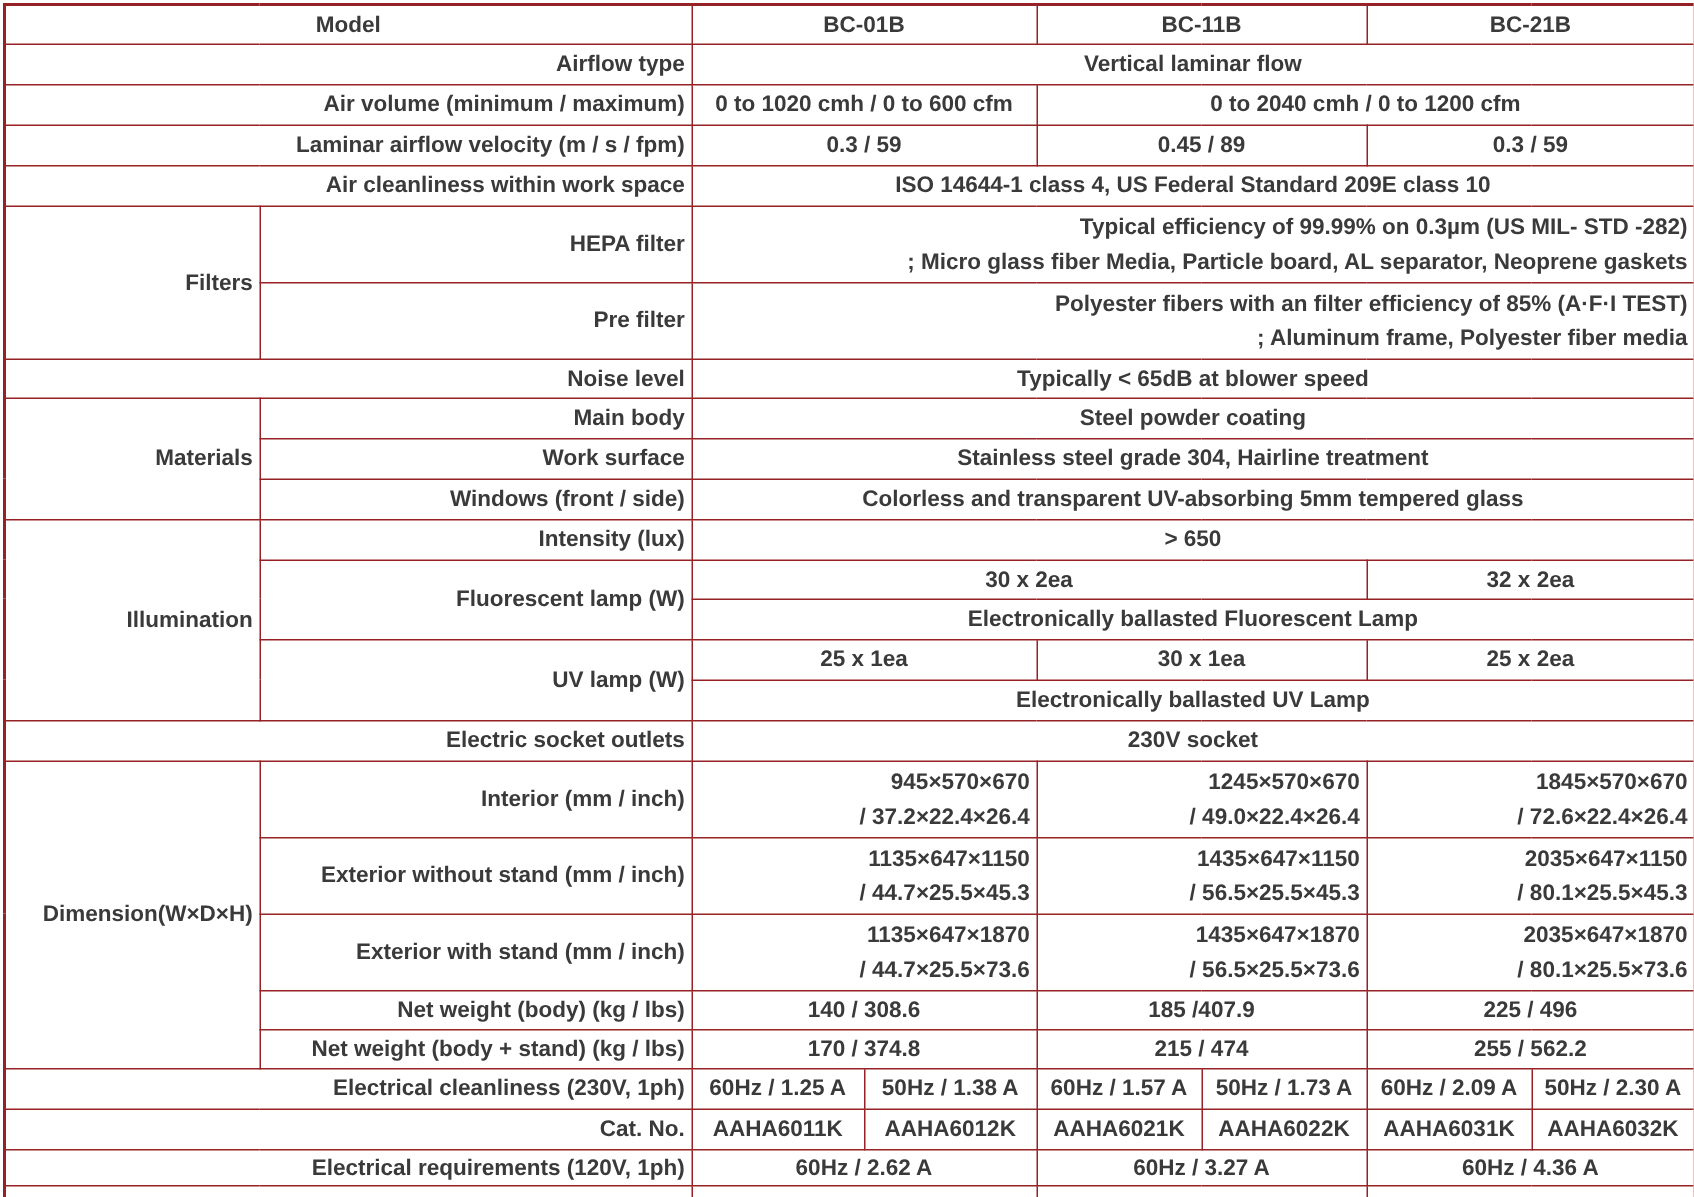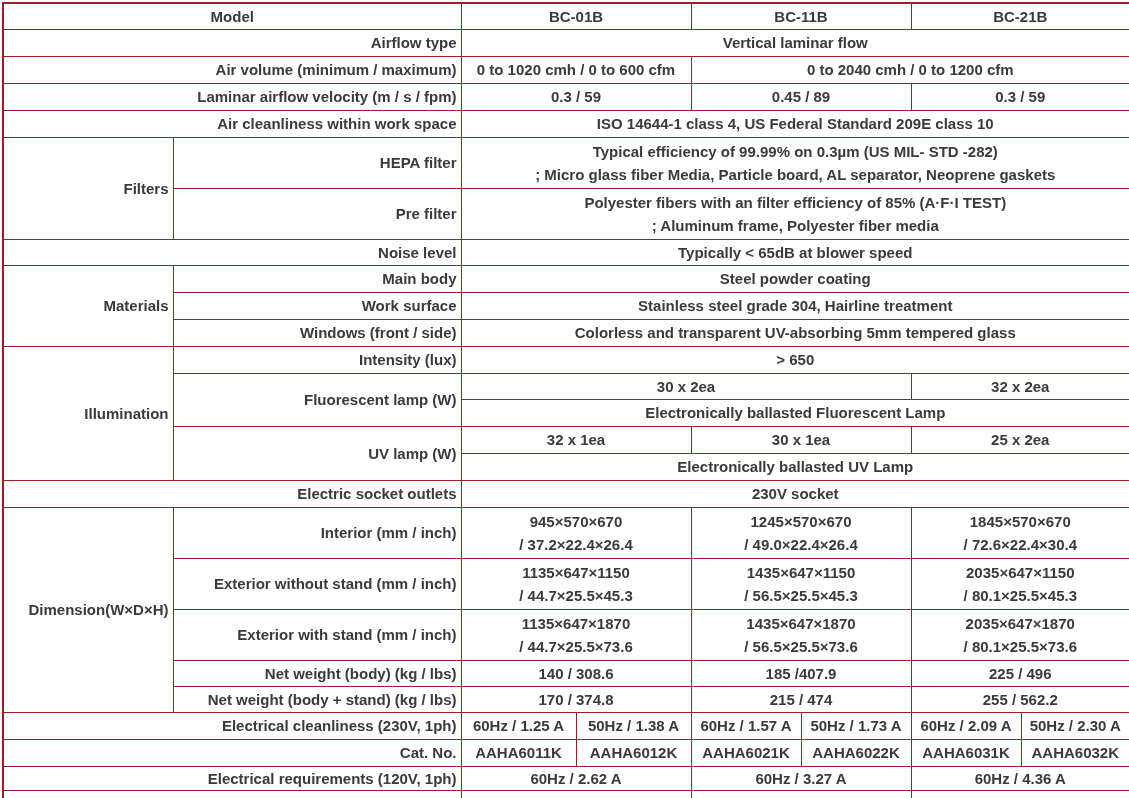--- a/index.html
+++ b/index.html
@@ -20,21 +20,21 @@
     line-height:23px;
     padding:0 4px;
     overflow:hidden;
     vertical-align:middle;
     white-space:nowrap;
   }
   td.label{text-align:right;}
   td.center{text-align:center;padding:0 2px;}
   td.small{font-size:12.5px;line-height:22px;}
   td.accent{color:#b41f24;margin-top:32px;}
-  td div{white-space:nowrap;}
+  td div{white-space:nowrap;text-align:right;}
 </style>
 </head>
 <body>
 
 <div class="table-wrap">
   <table class="spec">
     <colgroup>
         <col style="width: 170px;">
         <col style="width: 288px;">
         <col style="width: 115px;">
@@ -110,21 +110,21 @@
         <tr style="height: 26px;">
           <td rowspan="2" class="label">Fluorescent lamp (W)</td>
           <td colspan="4" class="center">30 x 2ea</td>
           <td colspan="2" class="center">32 x 2ea</td>
         </tr>
         <tr style="height: 27px;">
           <td colspan="6" class="center">Electronically ballasted Fluorescent Lamp</td>
         </tr>
         <tr style="height: 27px;">
           <td rowspan="2" class="label">UV lamp (W)</td>
-          <td colspan="2" class="center">32 x 1ea</td>
+          <td colspan="2" class="center">25 x 1ea</td>
           <td colspan="2" class="center">30 x 1ea</td>
           <td colspan="2" class="center">25 x 2ea</td>
         </tr>
         <tr style="height: 27px;">
           <td colspan="6" class="center">Electronically ballasted UV Lamp</td>
         </tr>
         <tr style="height: 27px;">
           <td colspan="2" class="label">Electric socket outlets</td>
           <td colspan="6" class="center">230V socket</td>
         </tr>
@@ -134,21 +134,21 @@
           <td colspan="2" class="center">
             <div>945×570×670</div>
             <div>/ 37.2×22.4×26.4</div>
           </td>
           <td colspan="2" class="center">
             <div>1245×570×670</div>
             <div>/ 49.0×22.4×26.4</div>
           </td>
           <td colspan="2" class="center">
             <div>1845×570×670</div>
-            <div>/ 72.6×22.4×30.4</div>
+            <div>/ 72.6×22.4×26.4</div>
           </td>
         </tr>
         <tr style="height: 51px;">
           <td class="label">Exterior without stand (mm / inch)</td>
           <td colspan="2" class="center">
             <div>1135×647×1150</div>
             <div>/ 44.7×25.5×45.3</div>
           </td>
           <td colspan="2" class="center">
             <div>1435×647×1150</div>

